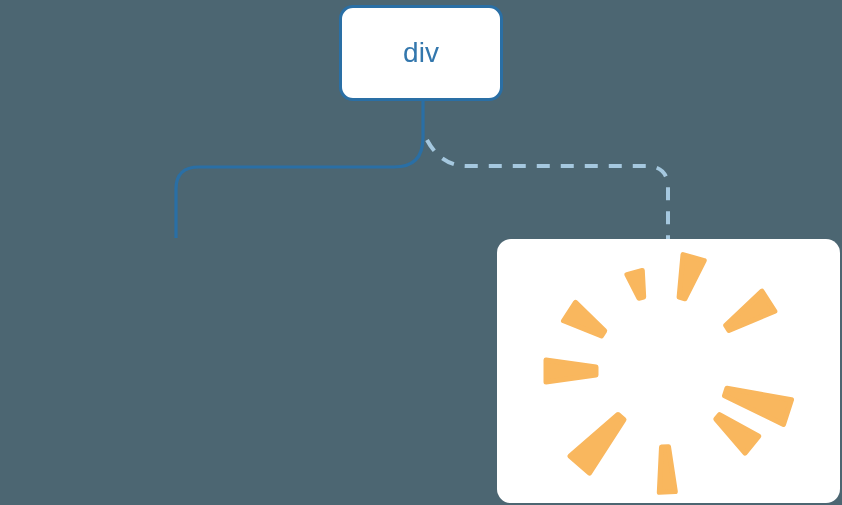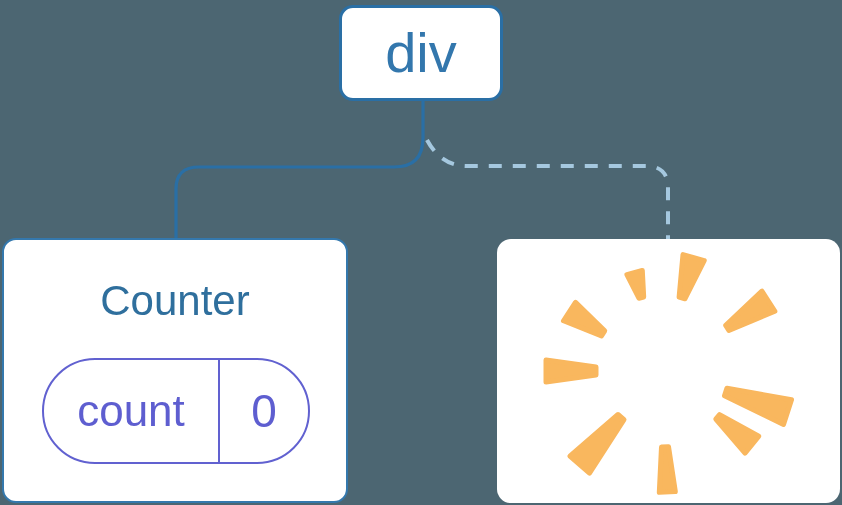--- a/index.html
+++ b/index.html
@@ -16,21 +16,21 @@
   .edge-dashed{fill:none;stroke:var(--c-dashed_edge,#a5c8df);stroke-width:4;stroke-dasharray:13 11;}
   .node-root{
     position:absolute;left:339px;top:5px;width:164px;height:96px;
     background:var(--c-card,#ffffff);
     border:3px solid var(--c-node_border,#2a6fa5);
     border-radius:14px;
     display:flex;align-items:center;justify-content:center;
   }
   .node-root-label{
     color:var(--c-node_text,#3377ad);
-    font-size:56px;font-weight:500;line-height:1;
+    font-size:28px;font-weight:500;line-height:1;
   }
   .card{
     position:absolute;
     background:var(--c-card,#ffffff);
     border-radius:14px;
   }
   .card-counter{
     left:2px;top:238px;width:346px;height:265px;
     border:2px solid var(--c-component_border,#3478ad);
     display:flex;flex-direction:column;align-items:center;
@@ -76,31 +76,20 @@
 
   <svg class="edges" viewBox="0 0 842 505" aria-hidden="true">
     <path class="edge-solid" d="M 423 100 V 138 Q 423 167 394 167 H 199 Q 176 167 176 189 V 238"></path>
     <path class="edge-dashed" d="M 427 140 Q 441 166 467 166 H 646 Q 668 166 668 188 V 239"></path>
   </svg>
 
   <div class="node-root">
     <span class="node-root-label">div</span>
   </div>
 
-  <div class="card card-counter">
-    <div class="counter-title">Counter</div>
-    <div class="state-pill">
-      <div class="state-name-cell">
-        <span class="state-name">count</span>
-      </div>
-      <div class="state-value-cell">
-        <span class="state-value">0</span>
-      </div>
-    </div>
-  </div>
 
   <div class="card card-poof">
     <svg class="poof-svg" viewBox="0 0 343 264" aria-hidden="true">
       <polygon class="ray" points="146.7,58.0 145.3,31.4 129.9,35.6 141.9,59.2"></polygon>
       <polygon class="ray" points="187.9,59.8 207.2,21.6 186.0,15.6 182.1,58.2"></polygon>
       <polygon class="ray" points="231.9,91.4 277.9,72.3 264.9,52.1 228.7,86.4"></polygon>
       <polygon class="ray" points="107.7,91.9 78.5,63.4 66.5,81.8 104.5,96.9"></polygon>
       <polygon class="ray" points="99,128 49,121 49,143 99,136"></polygon>
       <polygon class="ray" points="227.5,156.8 286.5,185.5 294.5,160.7 229.9,149.2"></polygon>
       <polygon class="ray" points="218.8,180.2 248.0,214.1 261.8,197.1 222.6,175.6"></polygon>

